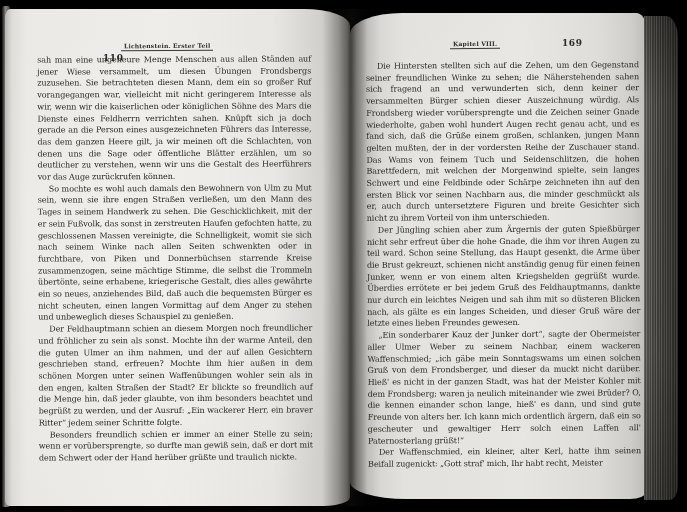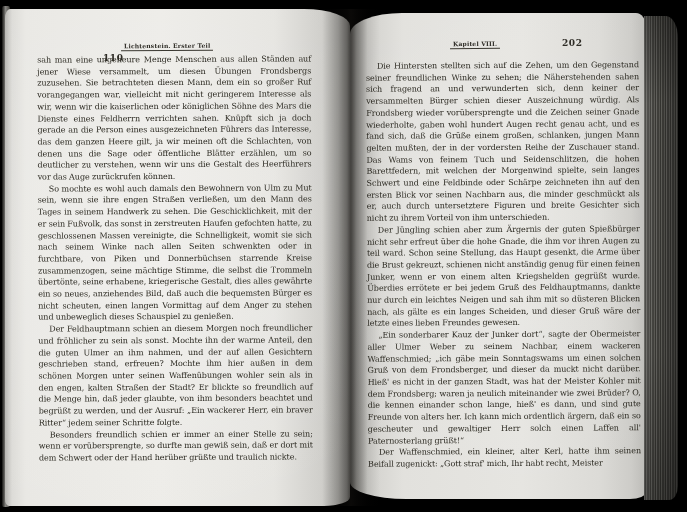--- a/index.html
+++ b/index.html
@@ -107,21 +107,21 @@
     <div class="textblock">
       <p>sah man eine ungeheure Menge Menschen aus allen Ständen auf jener Wiese versammelt, um diesen Übungen Frondsbergs zuzusehen. Sie betrachteten diesen Mann, dem ein so großer Ruf vorangegangen war, vielleicht mit nicht geringerem Interesse als wir, wenn wir die kaiserlichen oder königlichen Söhne des Mars die Dienste eines Feldherrn verrichten sahen. Knüpft sich ja doch gerade an die Person eines ausgezeichneten Führers das Interesse, das dem ganzen Heere gilt, ja wir meinen oft die Schlachten, von denen uns die Sage oder öffentliche Blätter erzählen, um so deutlicher zu verstehen, wenn wir uns die Gestalt des Heerführers vor das Auge zurückrufen können.</p>
       <p class="ind">So mochte es wohl auch damals den Bewohnern von Ulm zu Mut sein, wenn sie ihre engen Straßen verließen, um den Mann des Tages in seinem Handwerk zu sehen. Die Geschicklichkeit, mit der er sein Fußvolk, das sonst in zerstreuten Haufen gefochten hatte, zu geschlossenen Massen vereinigte, die Schnelligkeit, womit sie sich nach seinem Winke nach allen Seiten schwenkten oder in furchtbare, von Piken und Donnerbüchsen starrende Kreise zusammenzogen, seine mächtige Stimme, die selbst die Trommeln übertönte, seine erhabene, kriegerische Gestalt, dies alles gewährte ein so neues, anziehendes Bild, daß auch die bequemsten Bürger es nicht scheuten, einen langen Vormittag auf dem Anger zu stehen und unbeweglich dieses Schauspiel zu genießen.</p>
       <p class="ind">Der Feldhauptmann schien an diesem Morgen noch freundlicher und fröhlicher zu sein als sonst. Mochte ihn der warme Anteil, den die guten Ulmer an ihm nahmen, und der auf allen Gesichtern geschrieben stand, erfreuen? Mochte ihm hier außen in dem schönen Morgen unter seinen Waffenübungen wohler sein als in den engen, kalten Straßen der Stadt? Er blickte so freundlich auf die Menge hin, daß jeder glaubte, von ihm besonders beachtet und begrüßt zu werden, und der Ausruf: „Ein wackerer Herr, ein braver Ritter“ jedem seiner Schritte folgte.</p>
       <p class="ind">Besonders freundlich schien er immer an einer Stelle zu sein; wenn er vorübersprengte, so durfte man gewiß sein, daß er dort mit dem Schwert oder der Hand herüber grüßte und traulich nickte.</p>
     </div>
   </div>
 
   <div class="page page-right">
     <span class="running-head">Kapitel VIII.</span>
-    <span class="pagenum">202</span>
+    <span class="pagenum">169</span>
     <div class="textblock">
       <p class="ind">Die Hintersten stellten sich auf die Zehen, um den Gegenstand seiner freundlichen Winke zu sehen; die Näherstehenden sahen sich fragend an und verwunderten sich, denn keiner der versammelten Bürger schien dieser Auszeichnung würdig. Als Frondsberg wieder vorübersprengte und die Zeichen seiner Gnade wiederholte, gaben wohl hundert Augen recht genau acht, und es fand sich, daß die Grüße einem großen, schlanken, jungen Mann gelten mußten, der in der vordersten Reihe der Zuschauer stand. Das Wams von feinem Tuch und Seidenschlitzen, die hohen Barettfedern, mit welchen der Morgenwind spielte, sein langes Schwert und eine Feldbinde oder Schärpe zeichneten ihn auf den ersten Blick vor seinen Nachbarn aus, die minder geschmückt als er, auch durch untersetztere Figuren und breite Gesichter sich nicht zu ihrem Vorteil von ihm unterschieden.</p>
       <p class="ind">Der Jüngling schien aber zum Ärgernis der guten Spießbürger nicht sehr erfreut über die hohe Gnade, die ihm vor ihren Augen zu teil ward. Schon seine Stellung, das Haupt gesenkt, die Arme über die Brust gekreuzt, schienen nicht anständig genug für einen feinen Junker, wenn er von einem alten Kriegshelden gegrüßt wurde. Überdies errötete er bei jedem Gruß des Feldhauptmanns, dankte nur durch ein leichtes Neigen und sah ihm mit so düsteren Blicken nach, als gälte es ein langes Scheiden, und dieser Gruß wäre der letzte eines lieben Freundes gewesen.</p>
       <p class="ind">„Ein sonderbarer Kauz der Junker dort“, sagte der Obermeister aller Ulmer Weber zu seinem Nachbar, einem wackeren Waffenschmied; „ich gäbe mein Sonntagswams um einen solchen Gruß von dem Frondsberger, und dieser da muckt nicht darüber. Hieß' es nicht in der ganzen Stadt, was hat der Meister Kohler mit dem Frondsberg; waren ja neulich miteinander wie zwei Brüder? O, die kennen einander schon lange, hieß' es dann, und sind gute Freunde von alters her. Ich kann mich ordentlich ärgern, daß ein so gescheuter und gewaltiger Herr solch einen Laffen all' Paternosterlang grüßt!“</p>
       <p class="ind">Der Waffenschmied, ein kleiner, alter Kerl, hatte ihm seinen Beifall zugenickt: „Gott straf' mich, Ihr habt recht, Meister</p>
     </div>
 
   </div>
 
   <div class="gutter"></div>

